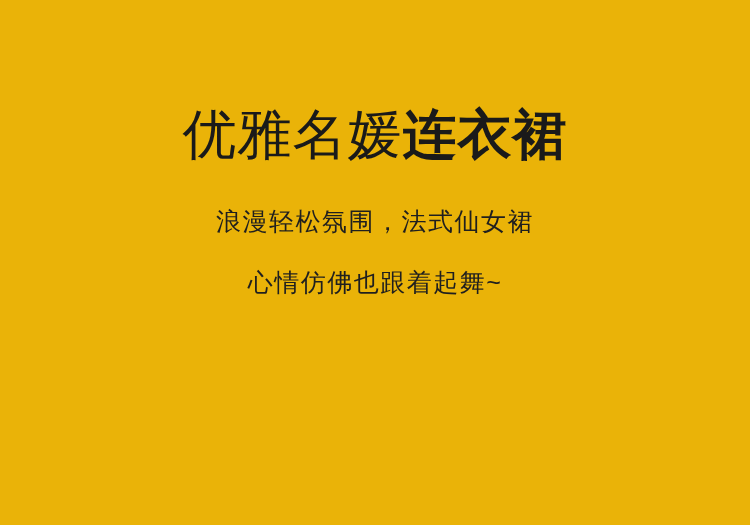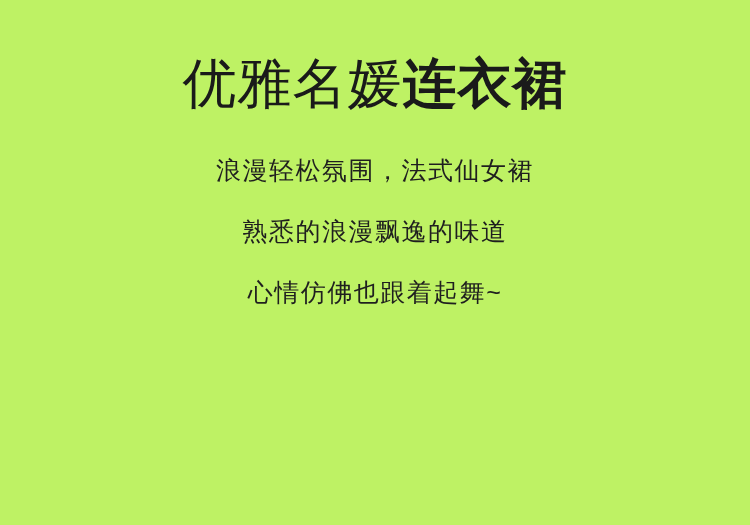--- a/index.html
+++ b/index.html
@@ -10,25 +10,25 @@
     width: 750px;
     height: 525px;
     background: #f7f5f1;
     font-family: "Liberation Sans", sans-serif;
     overflow: hidden;
   }
   .banner {
     width: 750px;
     height: 525px;
     box-sizing: border-box;
-    background: #bef264;
+    background: #eab308;
     display: flex;
     flex-direction: column;
     align-items: center;
-    padding-top: 52px;
+    padding-top: 103px;
   }
   .title {
     font-size: 54px;
     line-height: 1.15;
     letter-spacing: 1px;
     color: #1a1a1a;
     white-space: nowrap;
     margin: 0;
     font-weight: 400;
     text-align: center;
@@ -59,17 +59,16 @@
 <body>
 
 <div class="banner">
 
   <h1 class="title">
     <span class="t-light">优雅名媛</span><span class="t-bold">连衣裙</span>
   </h1>
 
   <div class="subtitles">
     <div class="sub-line">浪漫轻松氛围，法式仙女裙</div>
-    <div class="sub-line">熟悉的浪漫飘逸的味道</div>
     <div class="sub-line">心情仿佛也跟着起舞~</div>
   </div>
 
 </div>
 
 </body></html>

